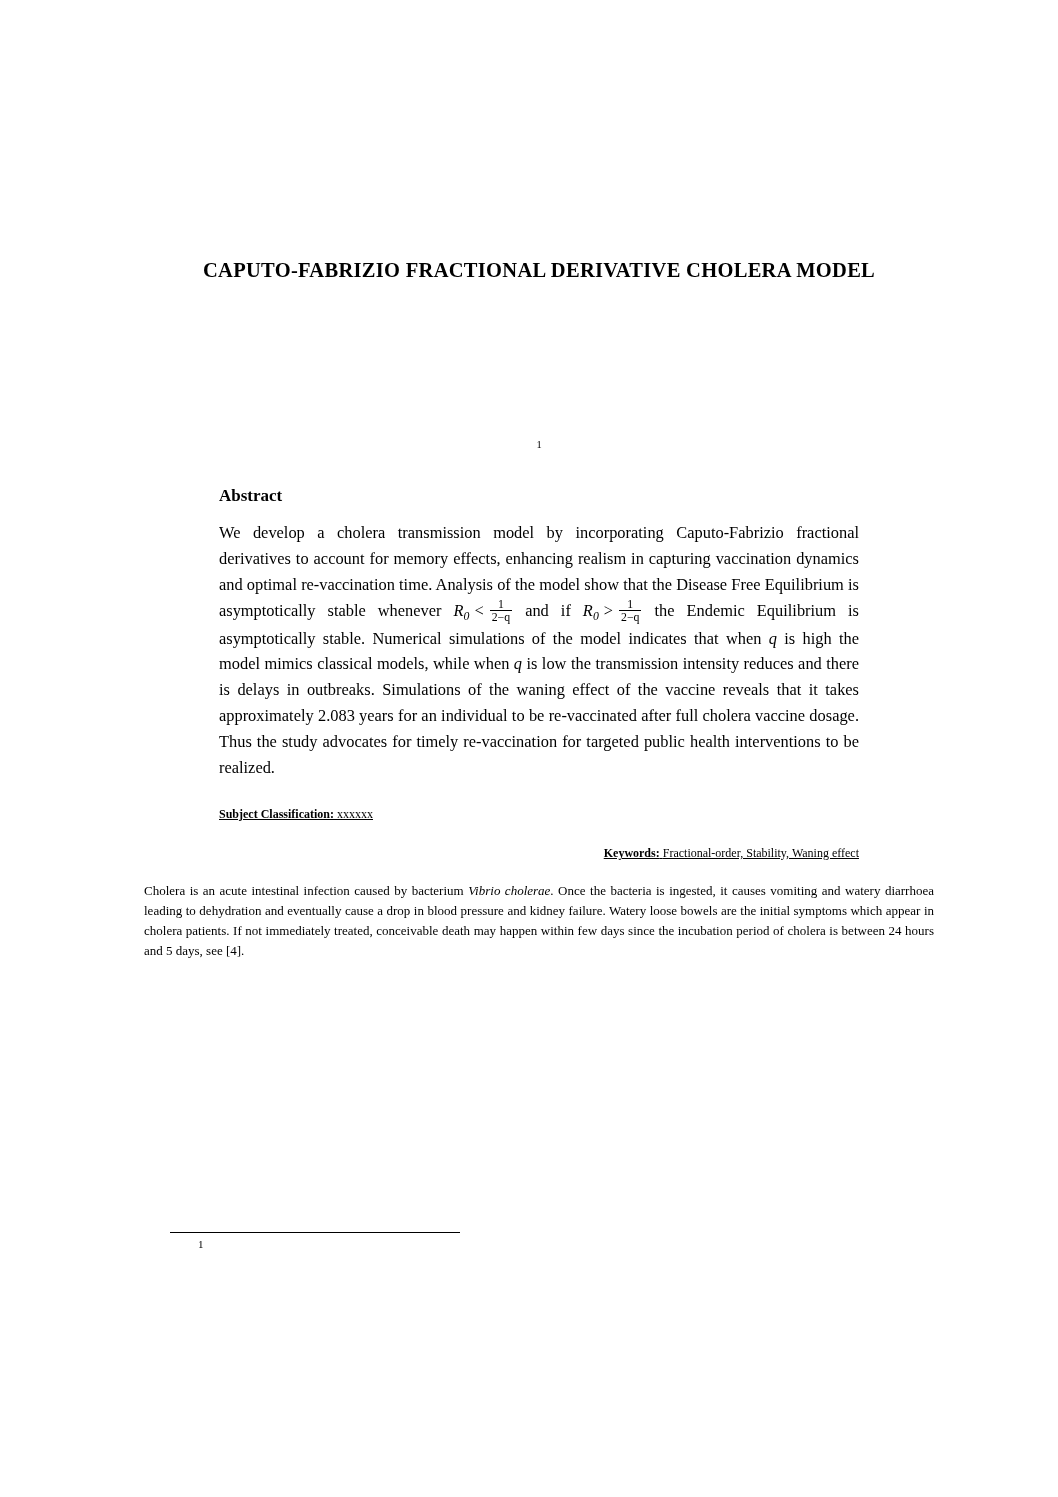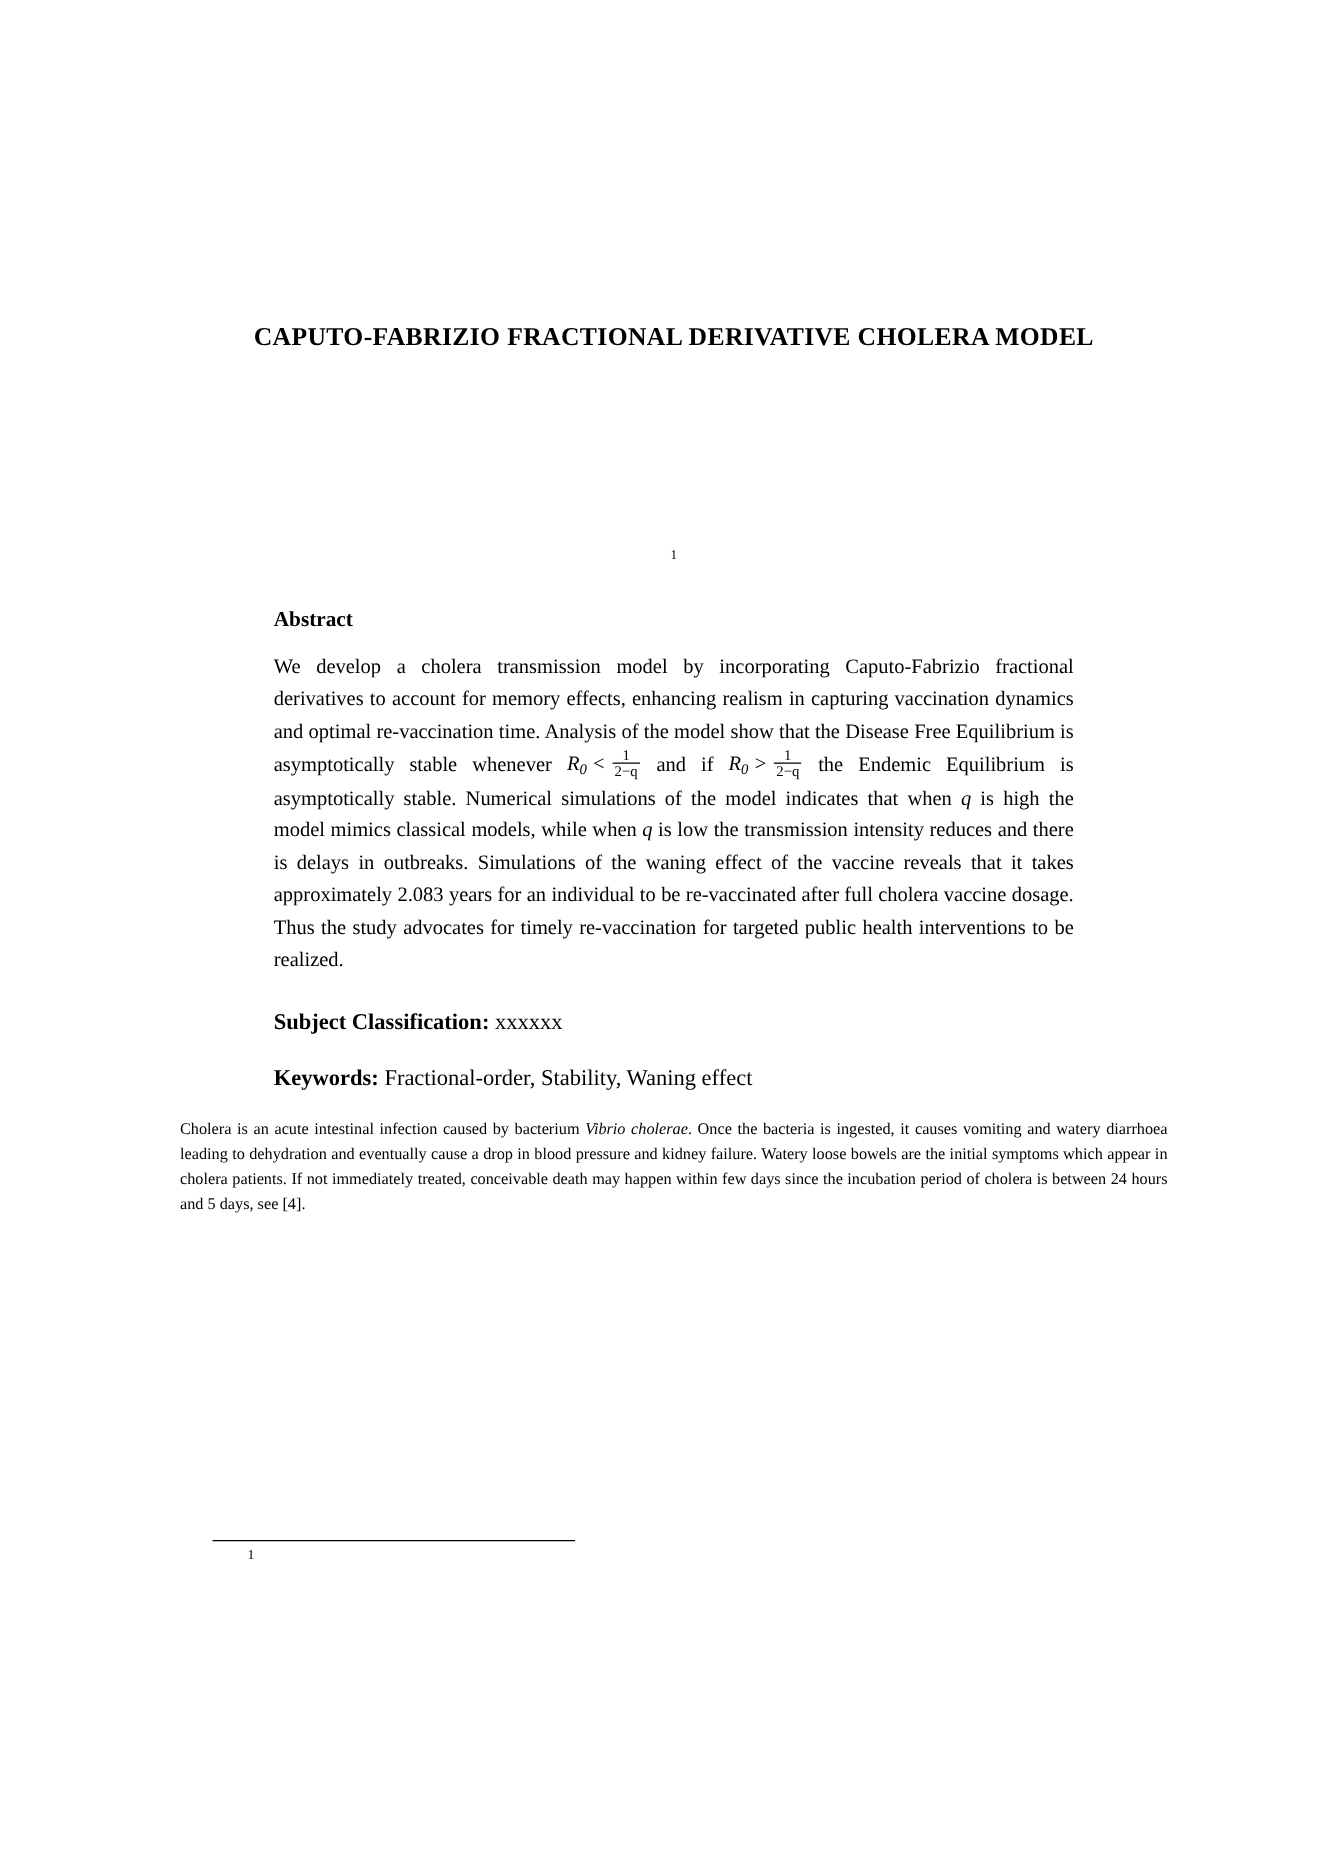--- a/index.html
+++ b/index.html
@@ -86,24 +86,26 @@
     display: inline-block;
   }
   .sub {
     font-size: 0.72em;
     vertical-align: -0.3em;
   }
   .subject-line, .keywords-line {
     margin-top: 26px;
     margin-left: 75px;
     margin-right: 75px;
-    font-size: 18px;
+    font-size: 12px;
+    text-decoration: underline;
   }
   .keywords-line {
     margin-top: 24px;
+    text-align: right;
   }
   .lead {
     font-weight: bold;
   }
   .section-heading {
     margin-top: 44px;
     font-size: 19.5px;
     font-weight: bold;
   }
   .section-heading .num {

